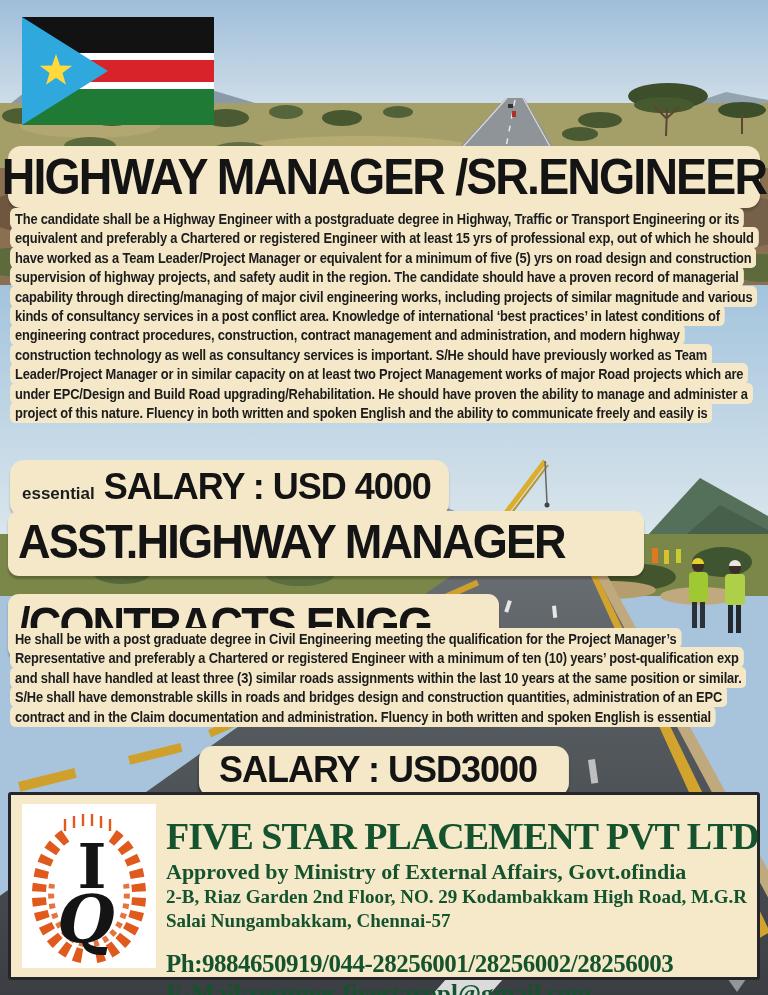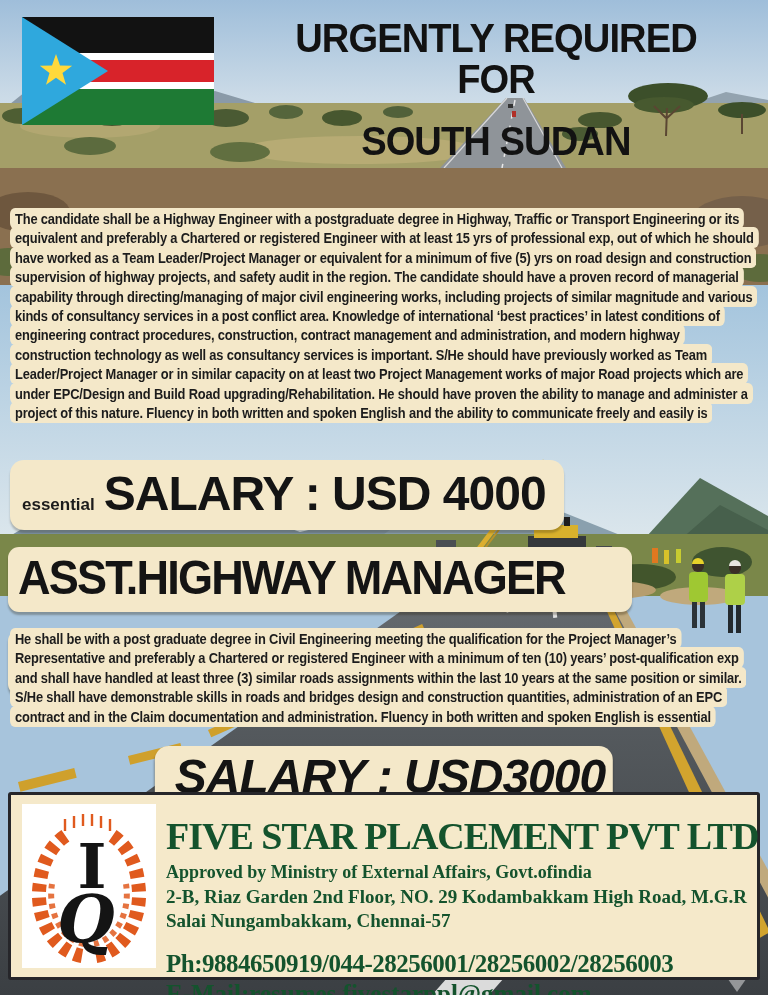--- a/index.html
+++ b/index.html
@@ -36,51 +36,49 @@
     padding:2px 6px;border-radius:6px;
     -webkit-box-decoration-break:clone;box-decoration-break:clone;
   }
   
   .salary1{
     left:10px;top:460px;border-radius:14px;padding:6px 18px 9px 12px;
     box-shadow:0 3px 2px rgba(40,30,10,.25);white-space:nowrap;
   }
   .salary1 .ess{font-size:17px;font-weight:bold;color:#1c1c1c;}
   .salary1 .sal,.salary2 .sal{
-    font-size:48px;font-weight:bold;letter-spacing:-1px;color:#141414;text-align:right;
+    font-size:36px;font-weight:bold;letter-spacing:-1px;color:#141414;text-align:right;
   }
   .salary1 .sal{margin-left:9px;}
   .salary2{
     left:50%;top:746px;transform:translateX(-50%);
-    border-radius:14px;padding:3px 8px 6px 20px;white-space:nowrap;
+    border-radius:14px;padding:3px 32px 6px 20px;white-space:nowrap;
     box-shadow:0 3px 2px rgba(20,20,20,.4);
-    font-style:italic;
   }
   
   .h2a,.h2b{
-    border-radius:11px;padding:2px 20px 7px 10px;white-space:nowrap;
+    border-radius:11px;padding:2px 32px 7px 10px;white-space:nowrap;
     box-shadow:0 3px 2px rgba(40,30,10,.3);
-    margin-top:36px;
   }
   .h2a{left:8px;top:511px;}
   .h2b{left:8px;top:594px;text-decoration:underline;}
   .h2a .txt,.h2b .txt{
     display:inline-block;font-weight:bold;font-size:49px;letter-spacing:-2px;color:#141414;
     transform:scaleX(.92);transform-origin:0 50%;
   }
   
   .panel{
     left:8px;top:792px;width:752px;height:188px;box-sizing:border-box;
     border:3px solid #26262a;border-radius:3px;background:#f5e9ca;
   }
   .logobox{position:absolute;left:11px;top:9px;width:134px;height:164px;background:#ffffff;}
   .logobox svg{display:block;width:100%;height:100%;}
   .ftext{position:absolute;left:155px;top:20px;right:6px;color:#14532d;font-family:Liberation Serif, serif;}
   .company{font-size:38px;line-height:42px;font-weight:bold;letter-spacing:-1px;white-space:nowrap;}
-  .approval{font-size:18px;line-height:26px;font-weight:bold;margin-top:2px;white-space:nowrap;}
+  .approval{font-size:22px;line-height:26px;font-weight:bold;margin-top:2px;white-space:nowrap;}
   .addr{font-size:19px;line-height:24px;font-weight:bold;white-space:nowrap;}
   .phone{font-size:25px;line-height:29px;font-weight:bold;letter-spacing:-0.5px;margin-top:16px;white-space:nowrap;}
   .email{font-size:25px;line-height:29px;font-weight:bold;margin-top:1px;white-space:nowrap;}
 </style>
 </head>
 <body>
 
 <div class="poster">
 
   <svg class="bg" viewBox="0 0 768 995" preserveAspectRatio="none" aria-hidden="true">
@@ -219,25 +217,24 @@
       <rect x="0" y="0" width="192" height="36" fill="#121212"></rect>
       <rect x="0" y="36" width="192" height="7" fill="#ffffff"></rect>
       <rect x="0" y="43" width="192" height="22" fill="#d8232a"></rect>
       <rect x="0" y="65" width="192" height="7" fill="#ffffff"></rect>
       <rect x="0" y="72" width="192" height="36" fill="#1e7a34"></rect>
       <polygon points="0,0 86,54 0,108" fill="#2fa8dd"></polygon>
       <path d="M34,37 L38,48.5 L50.2,48.7 L40.5,56.1 L44,67.8 L34,60.8 L24,67.8 L27.5,56.1 L17.8,48.7 L30,48.5 Z" fill="#ffd93b"></path>
     </svg>
   </div>
 
-  <div class="abs title">
-    <div class="line"><span class="cond">URGENTLY REQUIRED FOR</span></div>
-    <div class="line line2"><span class="cond">SOUTH SUDAN</span></div>
-  </div>
-
+
+  <div class="abs beige h1box">
+    <span class="txt">HIGHWAY MANAGER /SR.ENGINEER</span>
+  </div>
 
   <div class="abs para">
     <div class="condblock">
       <span class="hl">The candidate shall be a Highway Engineer with a postgraduate degree in Highway, Traffic or Transport Engineering or its equivalent and preferably a Chartered or registered Engineer with at least 15 yrs of professional exp, out of which he should have worked as a Team Leader/Project Manager or equivalent for a minimum of five (5) yrs on road design and construction supervision of highway projects, and safety audit in the region. The candidate should have a proven record of managerial capability through directing/managing of major civil engineering works, including projects of similar magnitude and various kinds of consultancy services in a post conflict area. Knowledge of international ‘best practices’ in latest conditions of engineering contract procedures, construction, contract management and administration, and modern highway construction technology as well as consultancy services is important. S/He should have previously worked as Team Leader/Project Manager or in similar capacity on at least two Project Management works of major Road projects which are under EPC/Design and Build Road upgrading/Rehabilitation. He should have proven the ability to manage and administer a project of this nature. Fluency in both written and spoken English and the ability to communicate freely and easily is</span>
     </div>
   </div>
 
   <div class="abs beige salary1">
     <span class="ess">essential</span><span class="sal">SALARY : USD 4000</span>
   </div>

